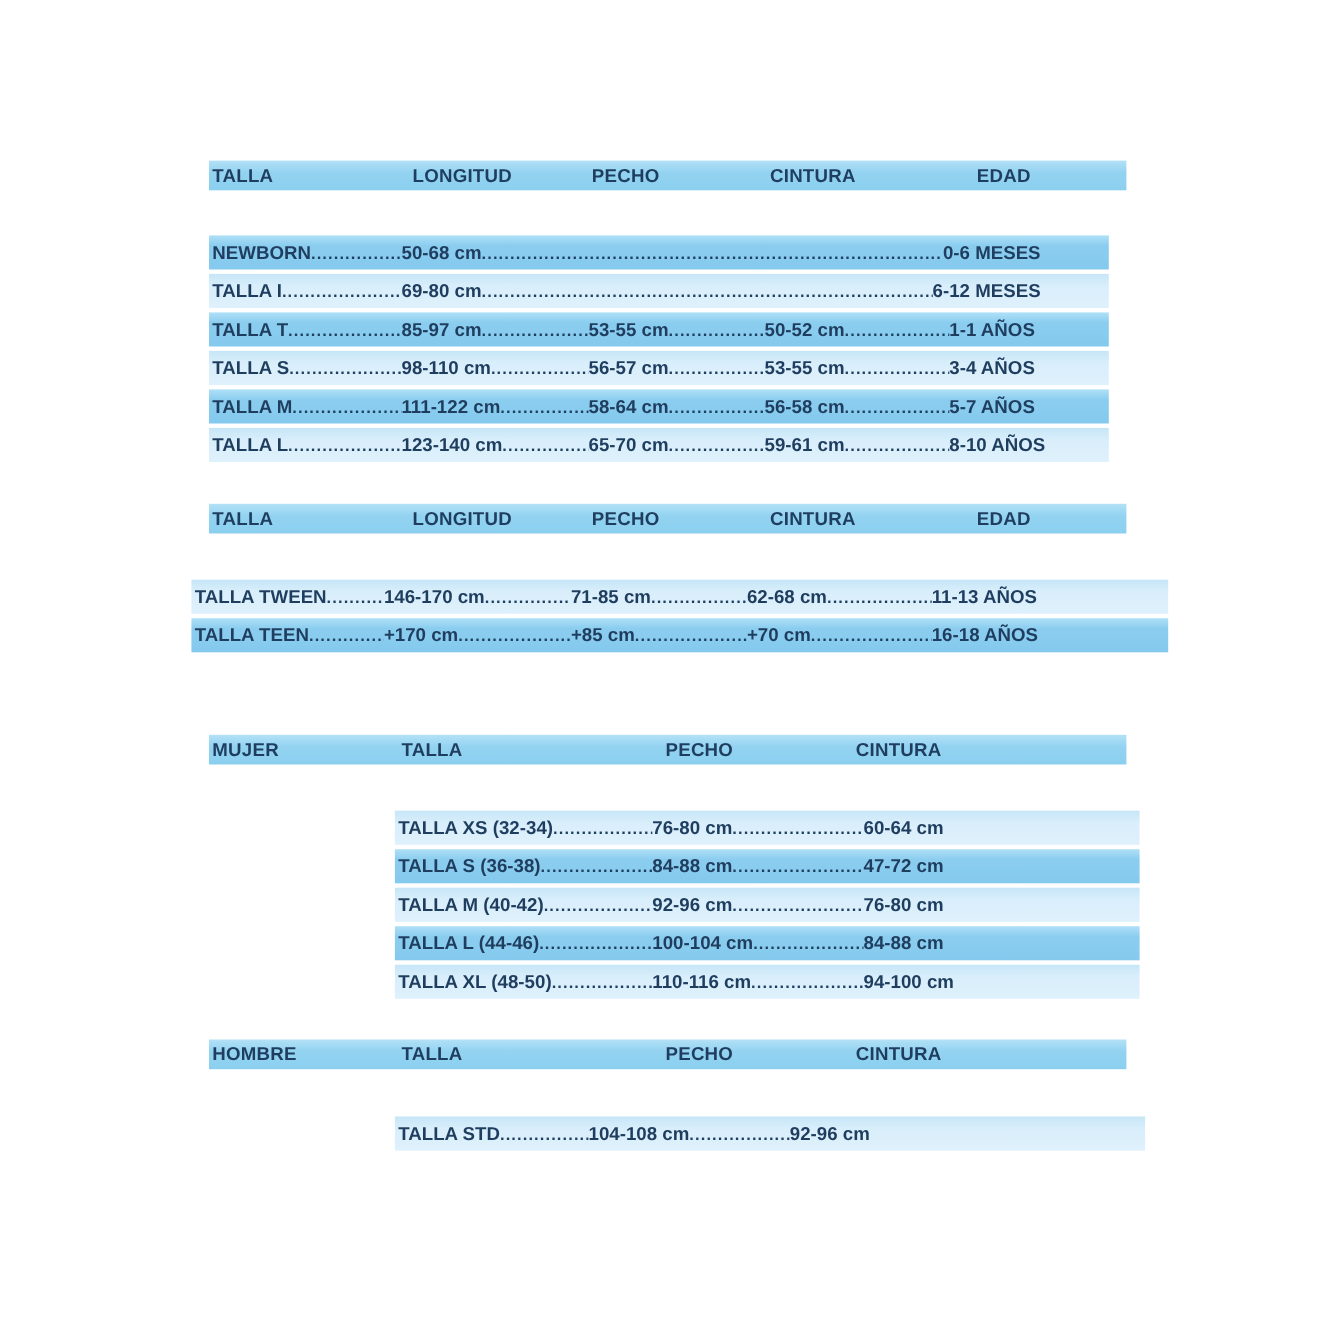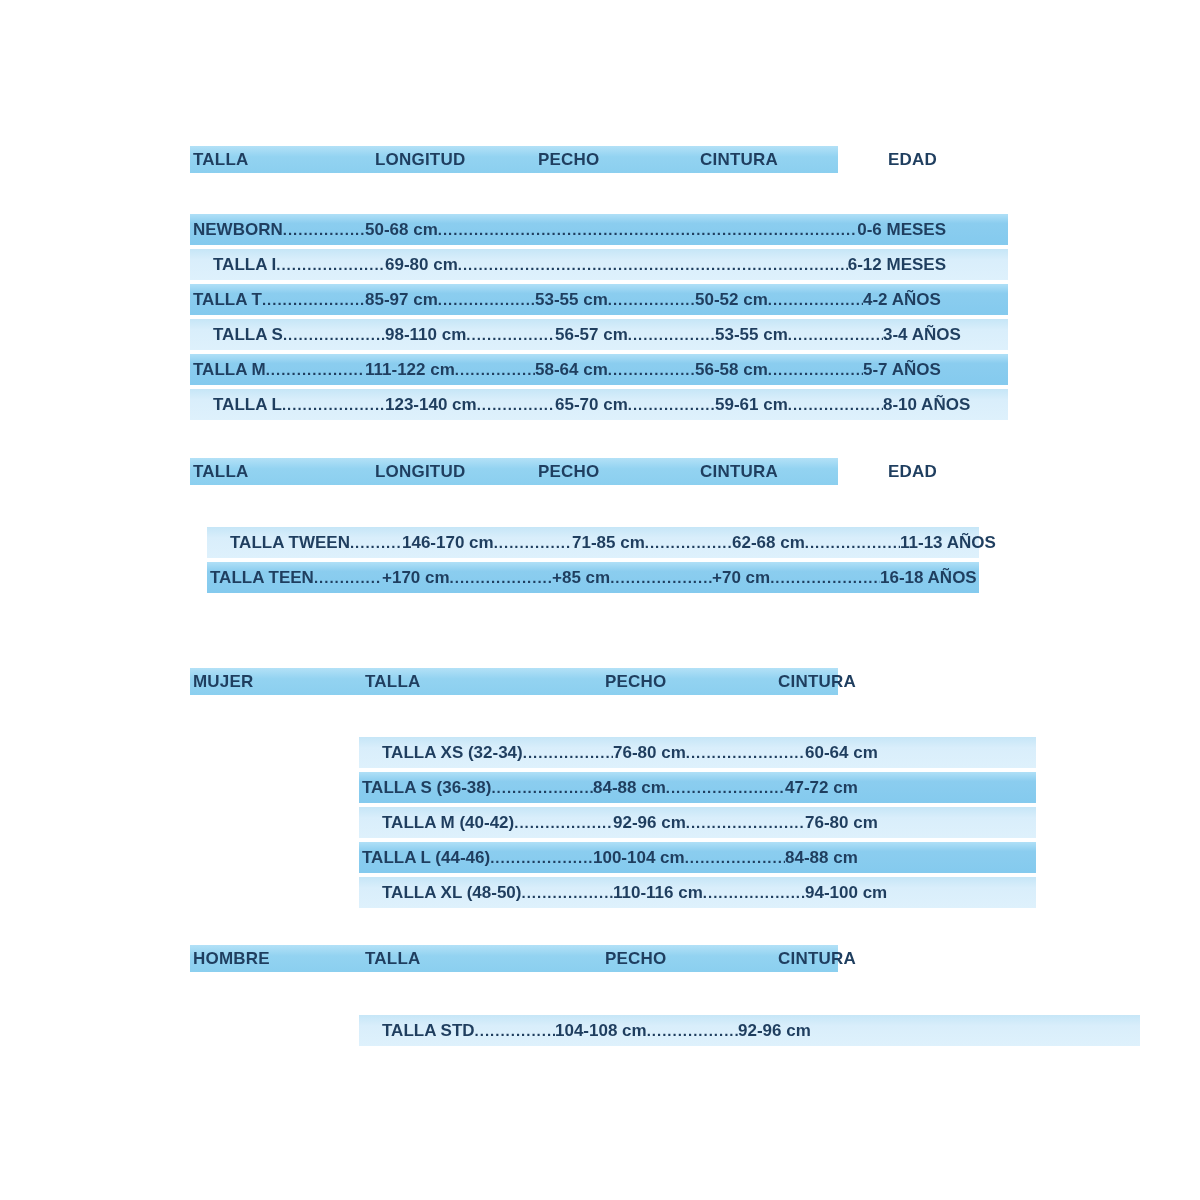--- a/index.html
+++ b/index.html
@@ -7,21 +7,21 @@
     position:relative;
     width:1200px;height:1200px;
     background:#ffffff;
     font-family:"Liberation Sans", sans-serif;
     color:#1f3e5f;
     overflow:hidden;
   }
 
   
   .hband{
-    position:absolute;left:190px;width:648px;height:27px;
+    position:absolute;left:190px;width:834px;height:27px;
     background:linear-gradient(180deg,#b3e1f7 0%,#93d3f1 40%,#8bcfef 100%);
   }
   .hband .hlabel{
     position:absolute;top:50%;transform:translateY(-50%);
     font-size:17px;font-weight:bold;letter-spacing:.2px;white-space:nowrap;
   }
   .header-1{top:146px}
   .header-2{top:458px}
   .header-3{top:668px}
   .header-4{top:945px}
@@ -31,30 +31,30 @@
   .h12 .hl-3{left:510px}
   .h12 .hl-4{left:698px}
   .h34 .hl-0{left:3px}
   .h34 .hl-1{left:175px}
   .h34 .hl-2{left:415px}
   .h34 .hl-3{left:588px}
 
   
   .rows{position:absolute;display:flex;flex-direction:column;gap:4px;text-align:right;}
   .rows-1{top:214px;left:190px;width:818px}
-  .rows-2{top:527px;left:207px;width:772px}
+  .rows-2{top:527px;left:174px;width:888px}
   .rows-3{top:737px;left:359px;width:677px}
-  .rows-4{top:1015px;left:359px;width:781px}
+  .rows-4{top:1015px;left:359px;width:682px}
 
   .row{
     height:31px;display:flex;align-items:center;
     font-size:17px;font-weight:bold;
   }
   .row.medium{background:linear-gradient(180deg,#b0e0f7 0%,#8bcdef 30%,#84caee 100%);}
-  .row.light{background:linear-gradient(180deg,#c6e6f7 0%,#d9eefb 35%,#def1fc 100%);padding-left:20px;}
+  .row.light{background:linear-gradient(180deg,#c6e6f7 0%,#d9eefb 35%,#def1fc 100%);}
 
   .cell{display:flex;align-items:baseline;min-width:0;}
   .ctext{white-space:nowrap;flex:0 0 auto;padding-left:3px;}
   .cell .ctext{padding-left:0;}
   .cell:first-child .ctext{padding-left:3px;}
   .leader{
     flex:1 1 0;min-width:0;overflow:hidden;white-space:nowrap;
     font-size:15px;letter-spacing:1px;
   }
   .cell.last{flex:0 0 auto;}
@@ -126,21 +126,21 @@
         </span>
         <span class="cell col-pecho">
           <span class="ctext">53-55 cm</span>
           <span class="leader">............................................................................................................................................................................................................................................................................................................</span>
         </span>
         <span class="cell col-cintura">
           <span class="ctext">50-52 cm</span>
           <span class="leader">............................................................................................................................................................................................................................................................................................................</span>
         </span>
         <span class="cell col-edad last">
-          <span class="ctext">4-2 AÑOS</span>
+          <span class="ctext">1-1 AÑOS</span>
         </span>
       </div>
       <div class="row light">
         <span class="cell col-label">
           <span class="ctext">TALLA S</span>
           <span class="leader">............................................................................................................................................................................................................................................................................................................</span>
         </span>
         <span class="cell col-longitud">
           <span class="ctext">98-110 cm</span>
           <span class="leader">............................................................................................................................................................................................................................................................................................................</span>

